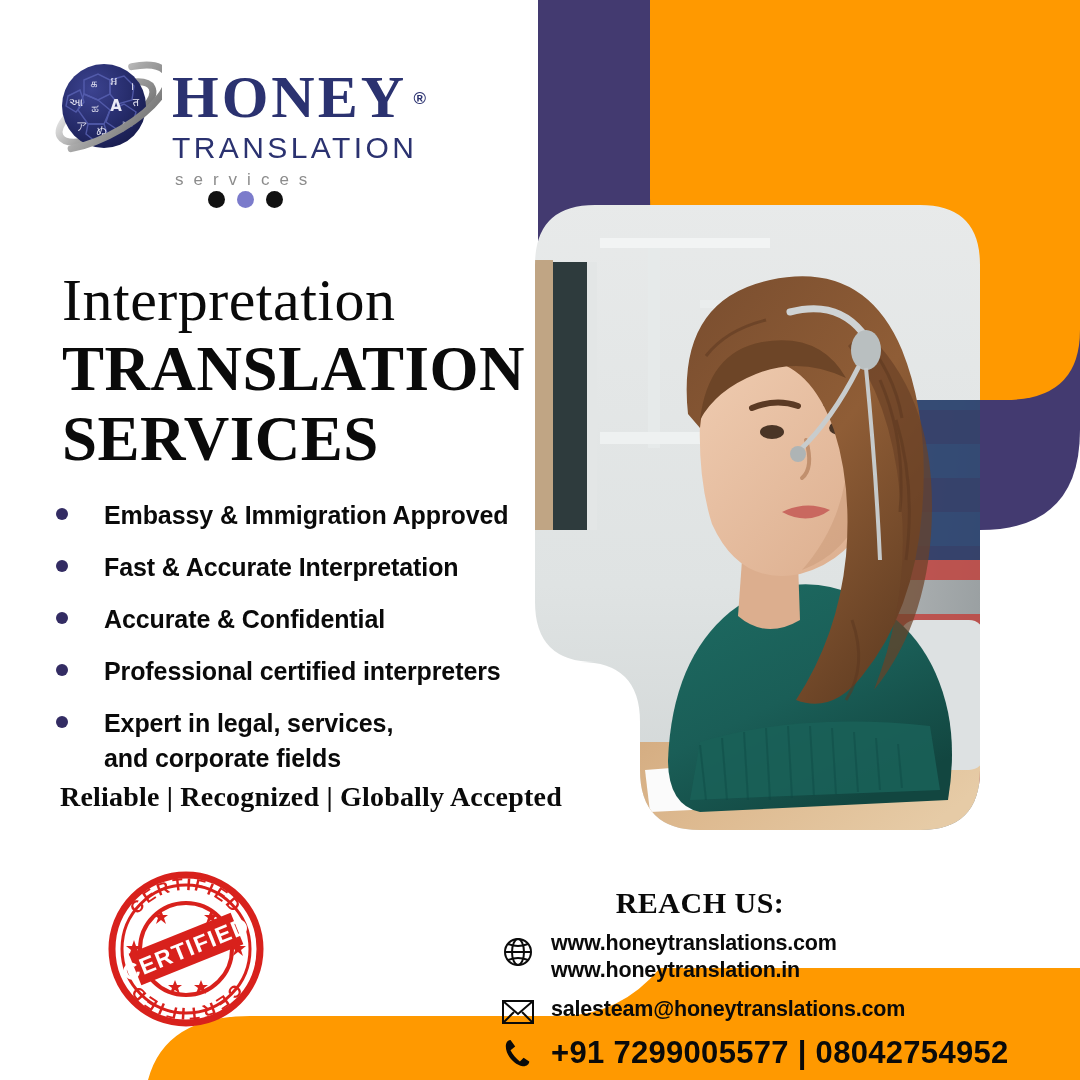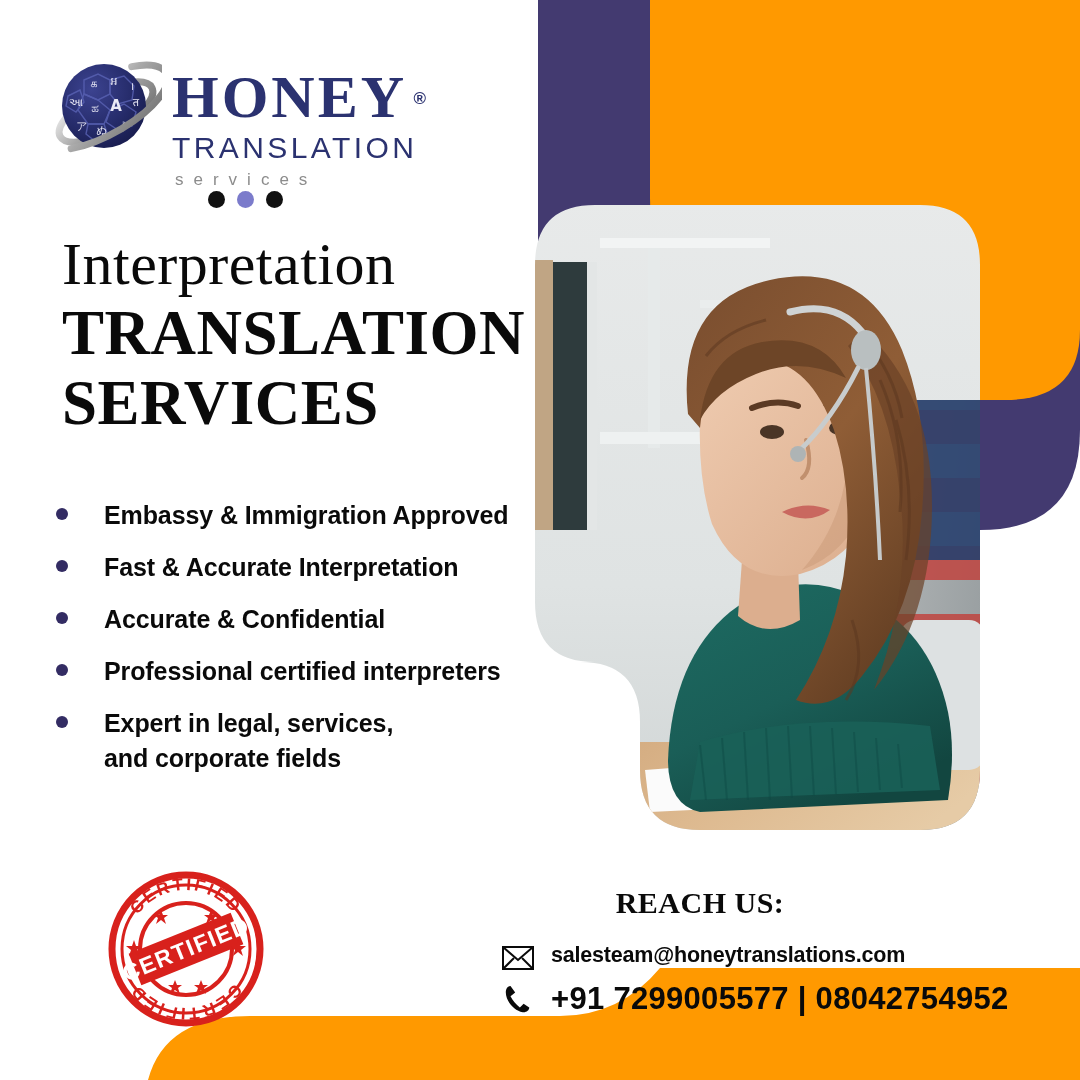--- a/index.html
+++ b/index.html
@@ -65,20 +65,21 @@
 
   
   .headline { position:absolute; left:62px; top:232px; width:470px; }
   .h-script {
     font-family:"Liberation Serif", serif;
     font-weight:400;
     font-size:60px;
     line-height:64px;
     color:#0a0a0a;
     letter-spacing:0.5px;
+    margin-top:36px;
   }
   .h-big {
     font-family:"Liberation Serif", serif;
     font-weight:700;
     font-size:63px;
     line-height:66px;
     color:#0a0a0a;
     letter-spacing:0.5px;
     margin-top:4px;
   }
@@ -415,20 +416,21 @@
     <div class="bullet-row">
       <span class="bullet-dot"></span>
       <span class="bullet-text">Professional certified interpreters</span>
     </div>
     <div class="bullet-row">
       <span class="bullet-dot"></span>
       <span class="bullet-text" style="max-width:340px; display:inline-block;">Expert in legal, services, and corporate fields</span>
     </div>
   </div>
 
+  <div class="tagline">Reliable  |  Recognized  |  Globally Accepted</div>
 
   <svg class="stamp" viewBox="0 0 162 162">
     <defs>
       <path id="arcTop" d="M81,81 m-59,0 a59,59 0 1 1 118,0" fill="none"></path>
       <path id="arcBot" d="M81,81 m59,0 a59,59 0 1 1 -118,0" fill="none"></path>
     </defs>
     <circle cx="81" cy="81" r="74" fill="none" stroke="#D8211C" stroke-width="7"></circle>
     <circle cx="81" cy="81" r="64" fill="none" stroke="#D8211C" stroke-width="3"></circle>
     <circle cx="81" cy="81" r="46" fill="none" stroke="#D8211C" stroke-width="4"></circle>
 
@@ -452,20 +454,35 @@
       <polygon points="70,112 72,117 77,117 73,120 75,126 70,122 65,126 67,120 63,117 68,117"></polygon>
       <polygon points="96,112 98,117 103,117 99,120 101,126 96,122 91,126 93,120 89,117 94,117"></polygon>
     </g>
   </svg>
 
   <div class="reach-panel">
     <div class="reach-title">REACH US:</div>
 
     <div class="contact-rows">
 
+      <div class="c-row web">
+        <span class="c-icon">
+          <svg viewBox="0 0 32 32" width="32" height="32" fill="none" stroke="#0A0A0A" stroke-width="2">
+            <circle cx="16" cy="16" r="13"></circle>
+            <ellipse cx="16" cy="16" rx="6" ry="13"></ellipse>
+            <line x1="3" y1="16" x2="29" y2="16"></line>
+            <path d="M6,8 Q16,12 26,8"></path>
+            <path d="M6,24 Q16,20 26,24"></path>
+          </svg>
+        </span>
+        <span>
+          <div class="c-text">www.honeytranslations.com</div>
+          <div class="c-text">www.honeytranslation.in</div>
+        </span>
+      </div>
 
       <div class="c-row mail">
         <span class="c-icon">
           <svg viewBox="0 0 34 26" width="34" height="26" fill="none" stroke="#0A0A0A" stroke-width="2">
             <rect x="2" y="2" width="30" height="22"></rect>
             <polyline points="2,2 17,15 32,2"></polyline>
             <line x1="2" y1="24" x2="13" y2="13"></line>
             <line x1="32" y1="24" x2="21" y2="13"></line>
           </svg>
         </span>

